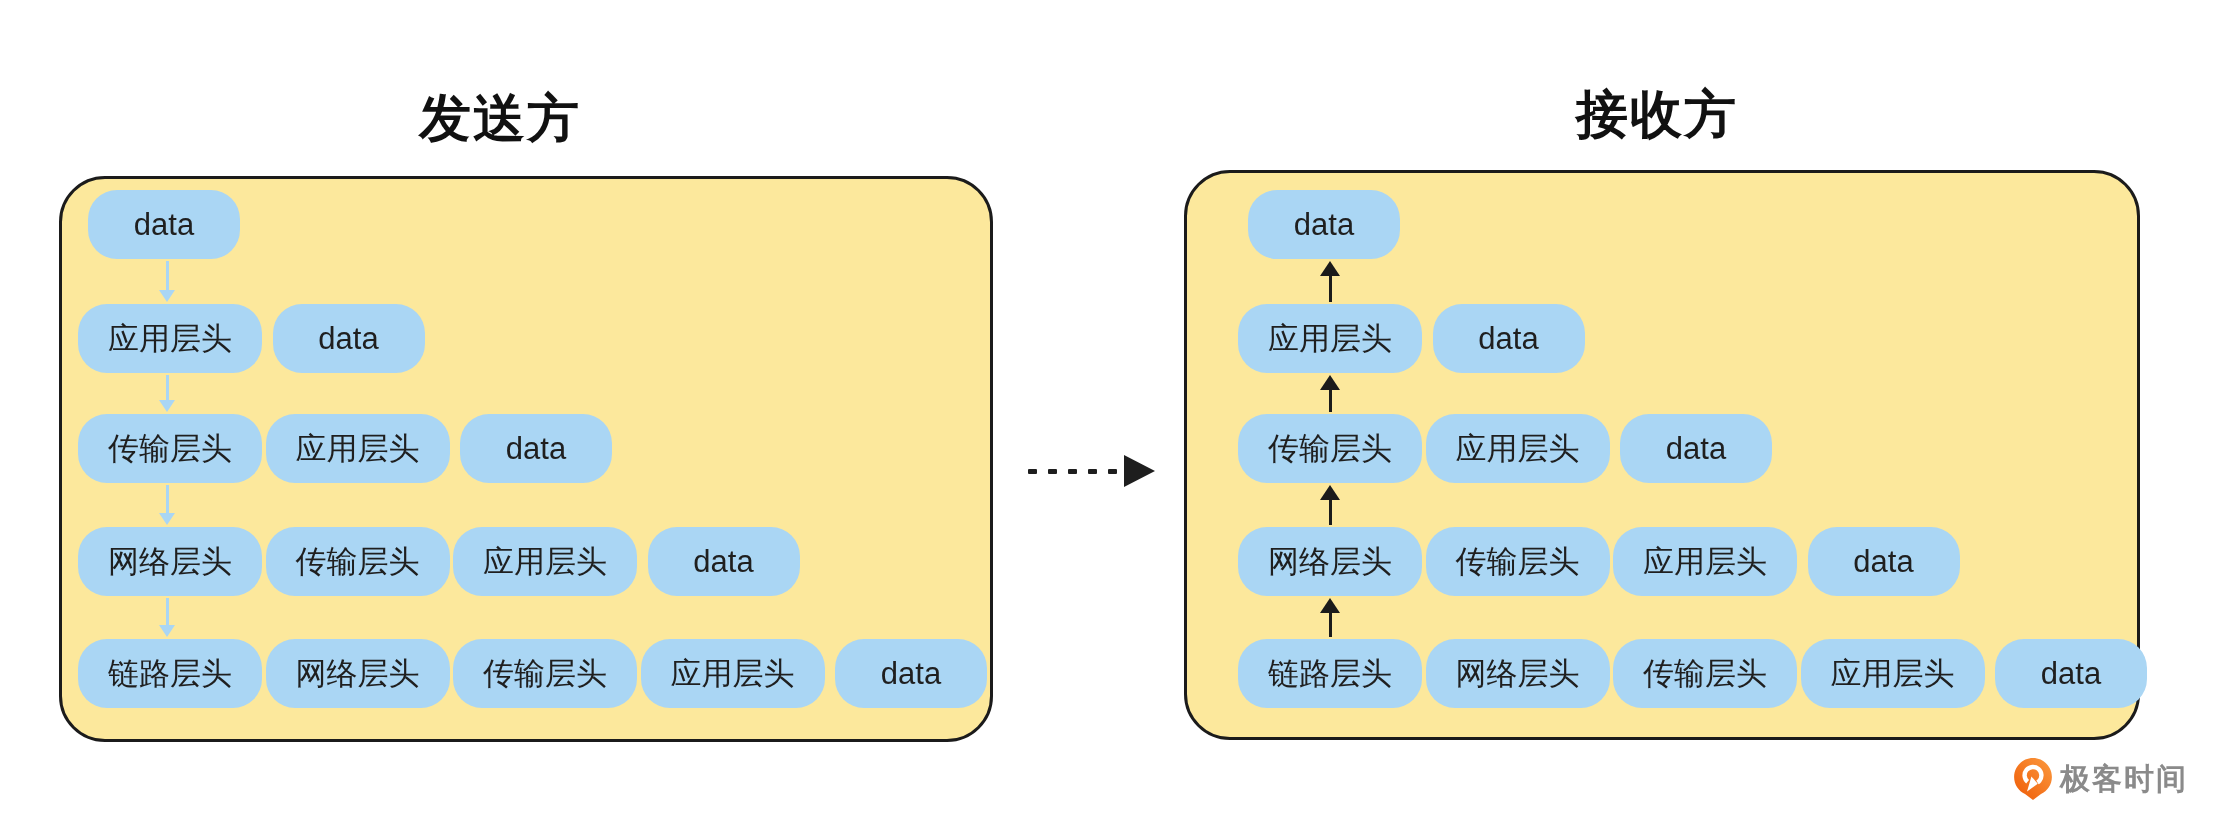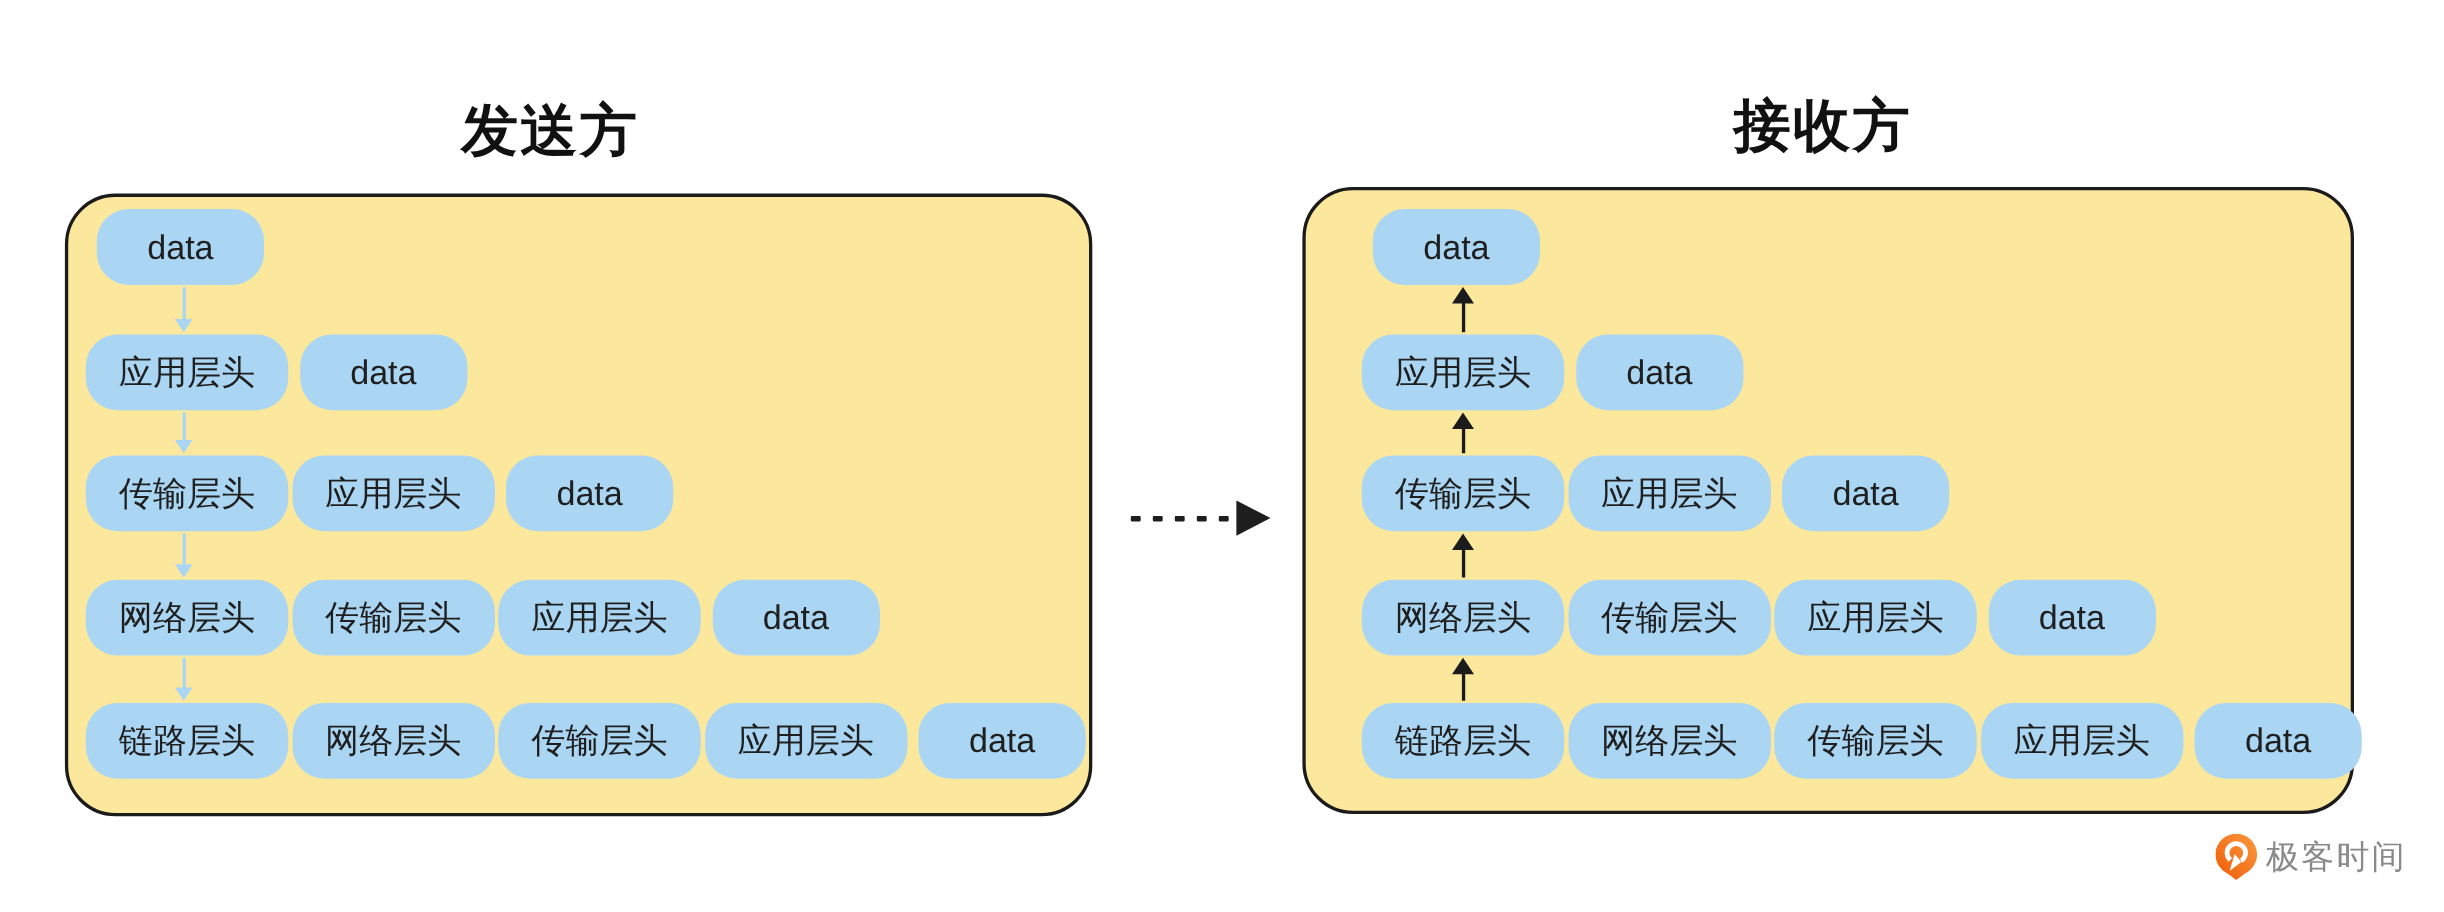--- a/index.html
+++ b/index.html
@@ -52,21 +52,21 @@
   .dhead{
     width:0;height:0;margin-left:-4px;
     border-top:16px solid transparent;border-bottom:16px solid transparent;
     border-left:31px solid var(--transfer-arrow);
   }
   .logo{
     position:absolute;left:2014px;top:757px;height:44px;
     display:flex;align-items:center;
   }
   .logo-text{
-    margin-left:8px;font-size:30px;font-weight:400;
+    margin-left:8px;font-size:30px;font-weight:700;
     color:var(--logo-text-color);letter-spacing:2px;
   }
 </style>
 </head>
 <body>
 
 <div class="canvas">
 
   <div class="title" id="sender-title">发送方</div>
   <div class="title" id="receiver-title">接收方</div>

